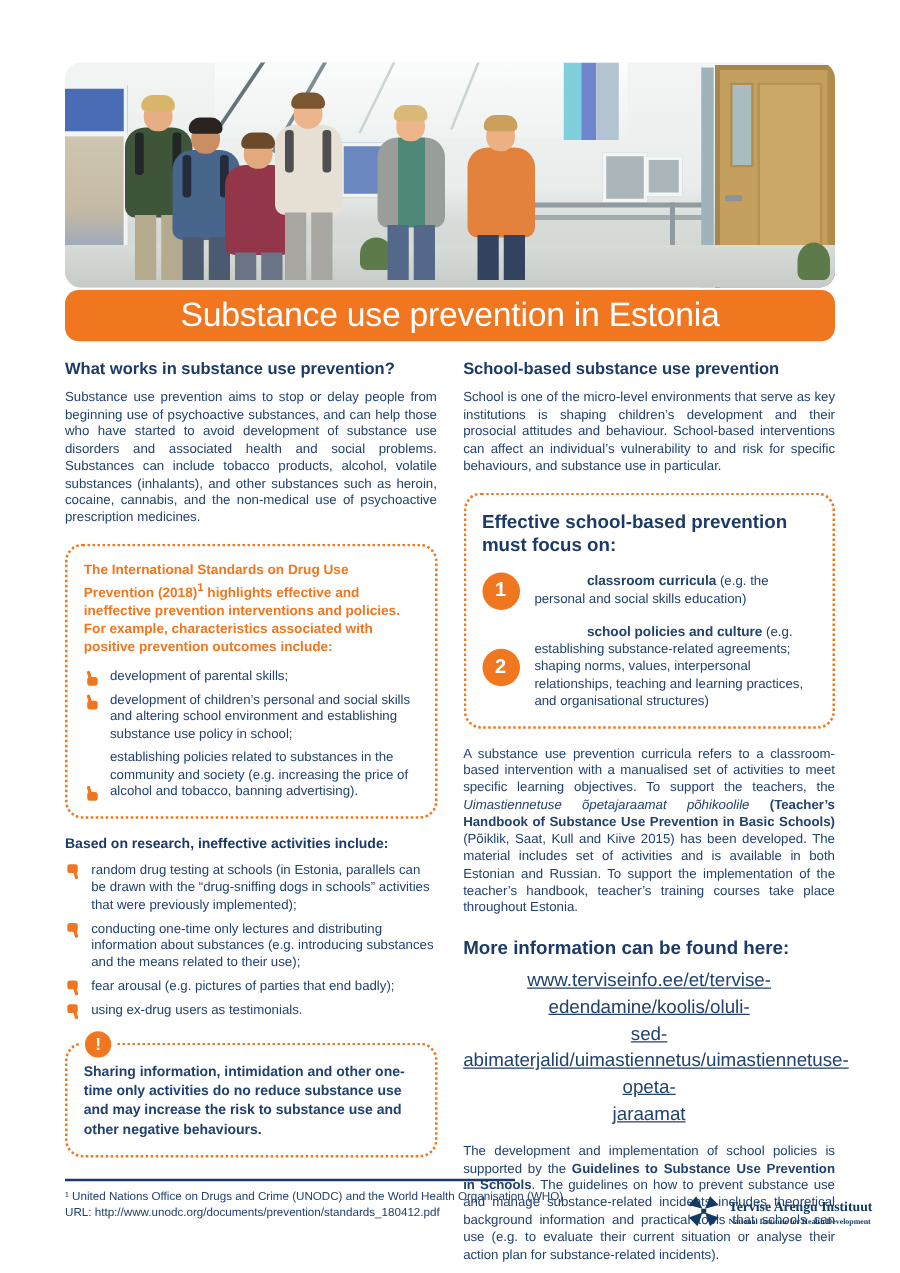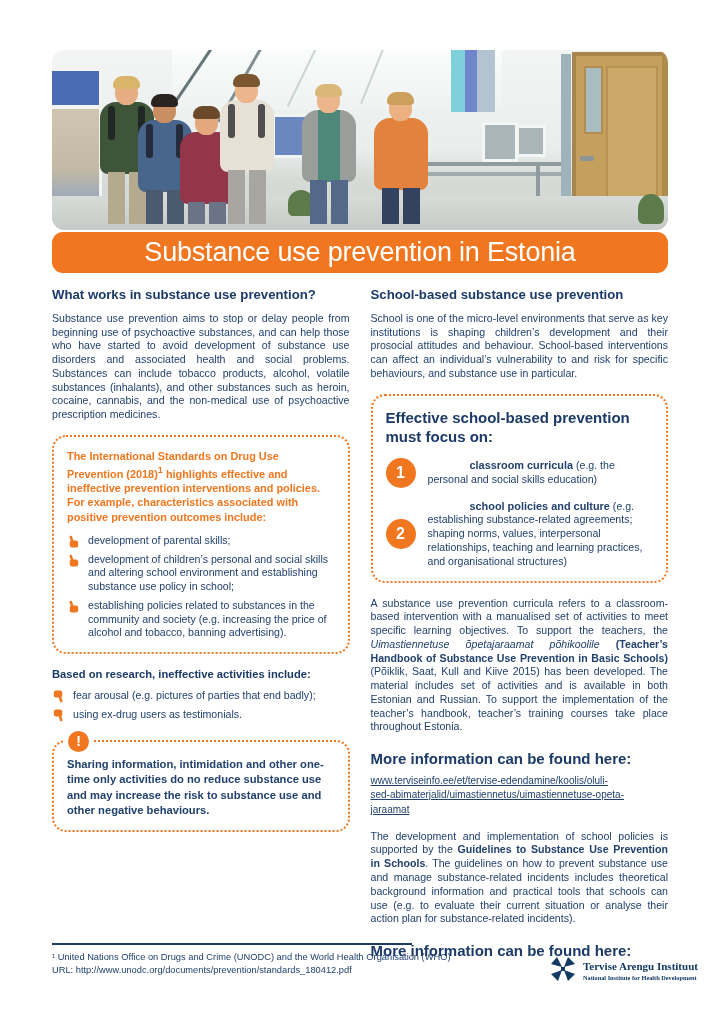--- a/index.html
+++ b/index.html
@@ -70,38 +70,38 @@
 
   
   .columns{position:absolute;left:52px;top:287px;width:616px;display:flex;gap:21px;}
   .col{width:297.5px;color:#21416e;}
   h2{font-size:13.2px;line-height:1.2;margin:0 0 9px;color:#1b3a68;}
   .body{font-size:10.6px;line-height:1.3;text-align:justify;margin:0 0 13px;}
   .dotbox{border:2px dotted #f0771f;border-radius:14px;padding:12px 13px;margin:2px 0 14px;}
   .dotbox .lead{color:#f0771f;font-weight:bold;font-size:10.9px;line-height:1.34;}
   .blist{list-style:none;margin:9px 0 0;padding:0;}
   .blist li{display:flex;gap:8px;margin-bottom:5px;font-size:10.6px;line-height:1.3;}
-  .blist li:last-child{margin-bottom:0;}
+  .blist li:last-child{margin-bottom:0;align-items:flex-end;}
   .thumb{flex:0 0 13px;width:13px;height:13px;margin-top:1px;}
   .thumb svg{width:13px;height:13px;fill:#f0771f;}
   .thumb.down svg{transform:rotate(180deg);}
   .subhead{font-size:11.2px;font-weight:bold;margin:14px 0 7px;color:#1b3a68;}
   .warnbox{position:relative;border:2px dotted #f0771f;border-radius:14px;padding:15px 13px 12px;margin-top:18px;}
   .warnbox .wtext{font-weight:bold;font-size:11.2px;line-height:1.36;}
   .bang{position:absolute;left:14px;top:-11px;width:21px;height:21px;border-radius:50%;background:#f0771f;
         color:#fff;font-weight:bold;font-size:14px;line-height:21px;text-align:center;box-shadow:0 0 0 3px #fff;}
   
   .focus-head{font-weight:bold;font-size:15px;line-height:1.3;color:#1b3a68;}
   .focus-item{display:flex;align-items:center;gap:12px;margin-top:11px;}
   .numcircle{flex:0 0 30px;width:30px;height:30px;border-radius:50%;background:#f0771f;color:#fff;font-weight:bold;
              font-size:16px;line-height:30px;text-align:center;}
   .focus-text{font-size:10.6px;line-height:1.3;}
   .focus-text b{font-size:10.9px;margin-left:42px;}
   .moreinfo{font-size:15px;font-weight:bold;margin:16px 0 7px;color:#1b3a68;}
-  a.doclink{color:#21416e;text-decoration:underline;font-size:10px;line-height:1.42;display:block;margin:0 0 13px;}
+  a.doclink{color:#21416e;text-decoration:underline;font-size:15px;line-height:1.42;display:block;margin:0 0 13px;text-align:center;}
   i.est{font-style:italic;}
 
   
   .footrule{position:absolute;left:52px;top:943px;width:360px;height:2px;background:#1b3a68;}
   .footnote{position:absolute;left:52px;top:951px;width:450px;color:#21416e;font-size:9.3px;line-height:1.45;}
   .footnote div{white-space:nowrap;}
   .logo{position:absolute;left:550px;top:956px;display:flex;gap:7px;align-items:center;font-family:Liberation Serif, serif;}
   .logo-mark{width:26px;height:26px;}
   .logo-name{color:#123a63;font-size:11px;font-weight:bold;line-height:1.15;padding-top:3px;}
   .logo-tag{color:#123a63;font-size:6.3px;font-weight:bold;margin-top:2px;}
@@ -231,20 +231,34 @@
         </ul>
       </div>
 
       <div class="subhead">Based on research, ineffective activities include:</div>
       <ul class="blist">
         <li>
           <span class="thumb down"><svg viewBox="0 0 14 14">
                 <rect x="3" y="6" width="9" height="7.5" rx="2.2"></rect>
                 <rect x="3.4" y="0.6" width="2.8" height="7.5" rx="1.4" transform="rotate(-18 4.8 4.3)"></rect>
               </svg></span>
+          <span>random drug testing at schools (in Estonia, parallels can be drawn with the “drug-sniffing dogs in schools” activities that were previously implemented);</span>
+        </li>
+        <li>
+          <span class="thumb down"><svg viewBox="0 0 14 14">
+                <rect x="3" y="6" width="9" height="7.5" rx="2.2"></rect>
+                <rect x="3.4" y="0.6" width="2.8" height="7.5" rx="1.4" transform="rotate(-18 4.8 4.3)"></rect>
+              </svg></span>
+          <span>conducting one-time only lectures and distributing information about substances (e.g. introducing substances and the means related to their use);</span>
+        </li>
+        <li>
+          <span class="thumb down"><svg viewBox="0 0 14 14">
+                <rect x="3" y="6" width="9" height="7.5" rx="2.2"></rect>
+                <rect x="3.4" y="0.6" width="2.8" height="7.5" rx="1.4" transform="rotate(-18 4.8 4.3)"></rect>
+              </svg></span>
           <span>fear arousal (e.g. pictures of parties that end badly);</span>
         </li>
         <li>
           <span class="thumb down"><svg viewBox="0 0 14 14">
                 <rect x="3" y="6" width="9" height="7.5" rx="2.2"></rect>
                 <rect x="3.4" y="0.6" width="2.8" height="7.5" rx="1.4" transform="rotate(-18 4.8 4.3)"></rect>
               </svg></span>
           <span>using ex-drug users as testimonials.</span>
         </li>
       </ul>

